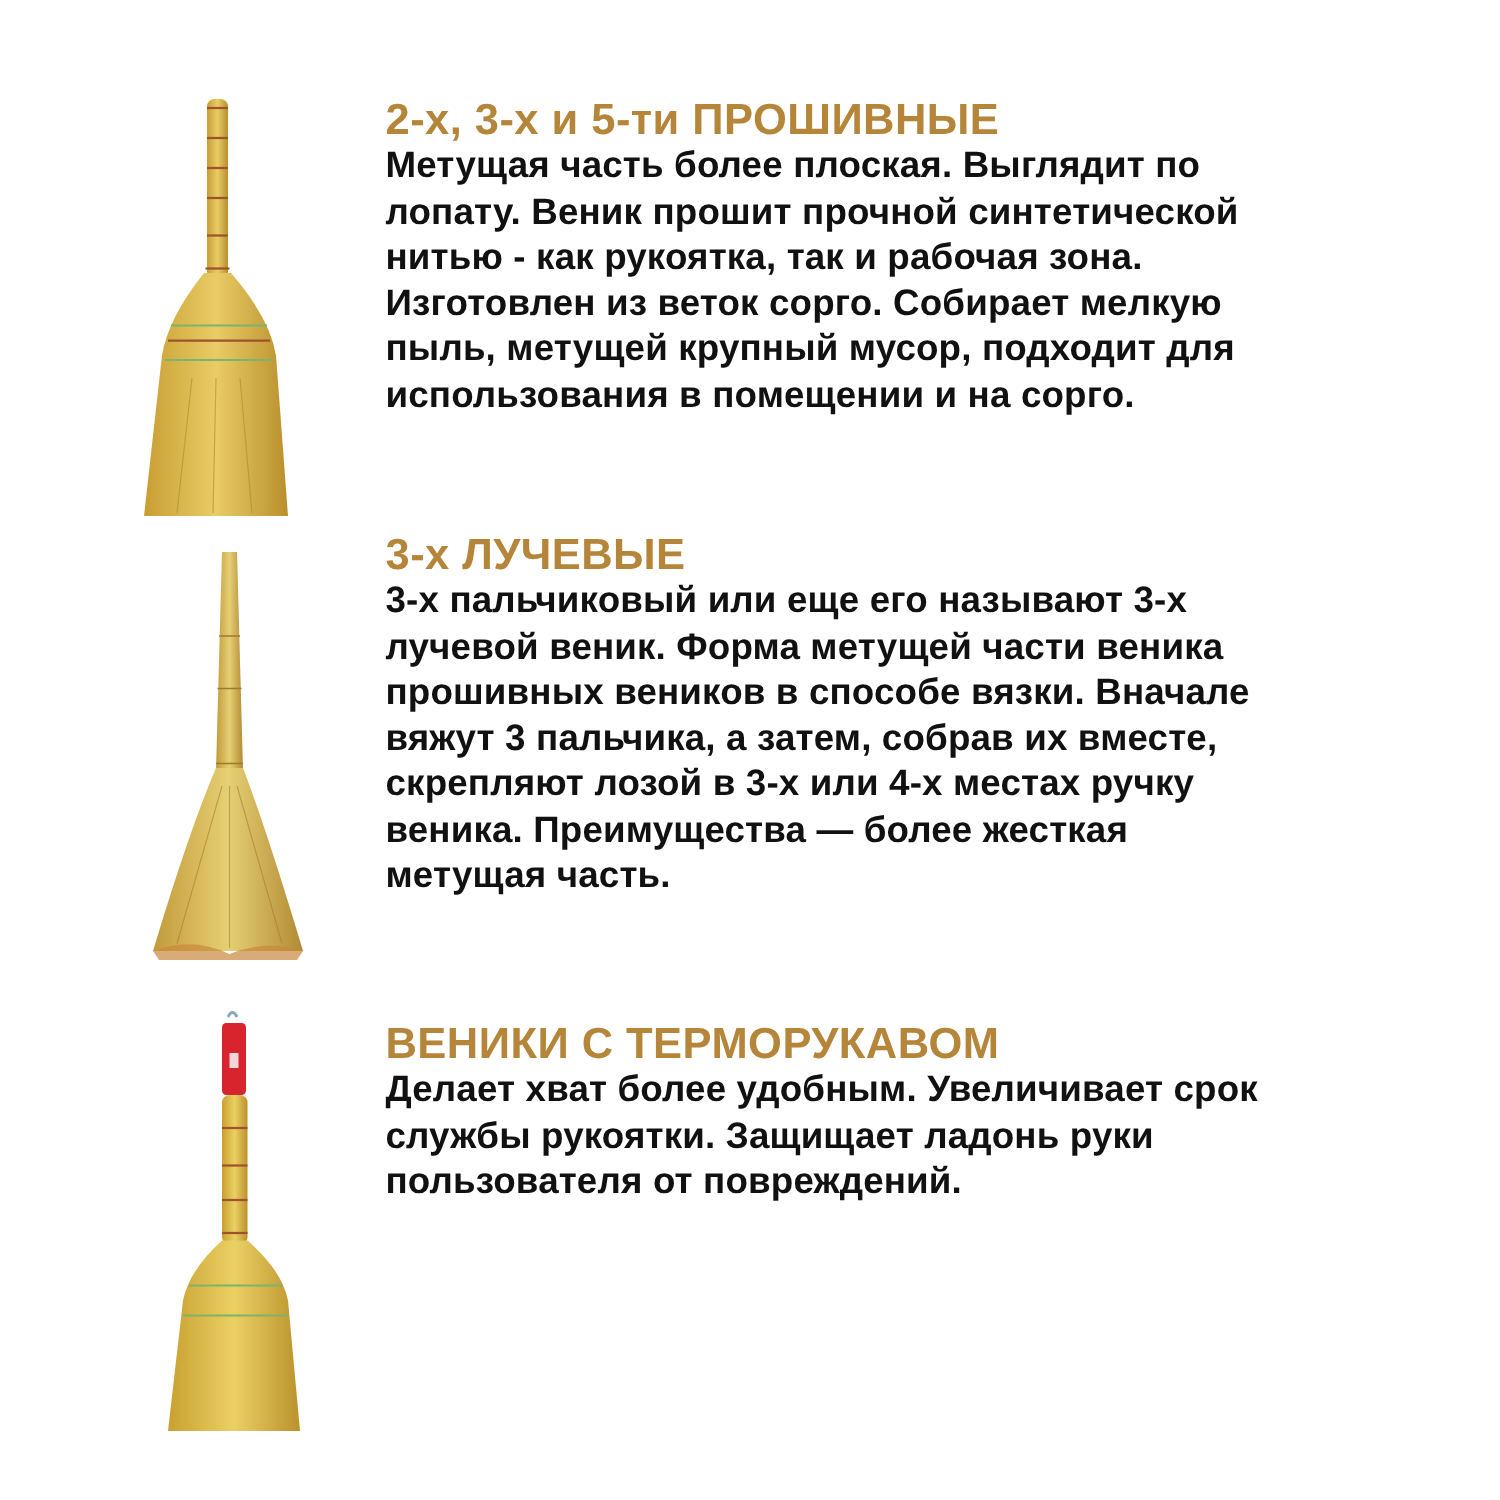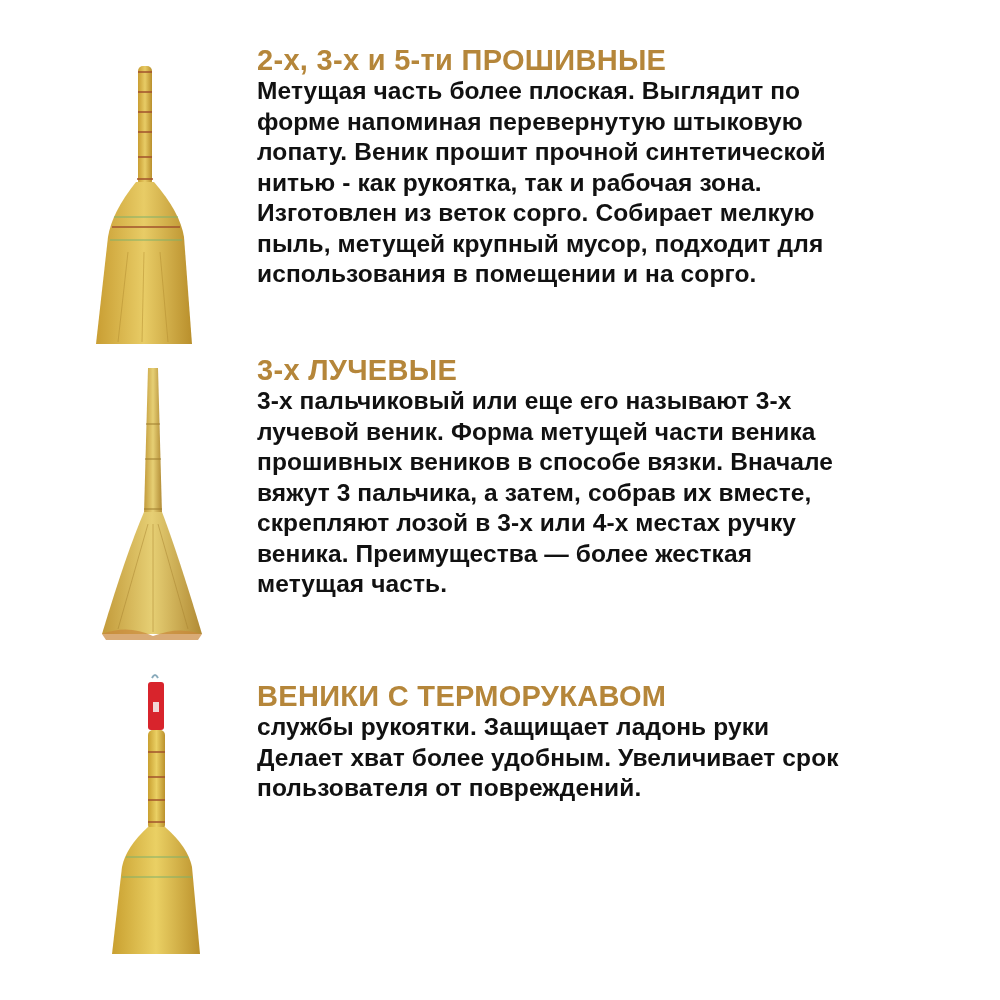--- a/index.html
+++ b/index.html
@@ -84,25 +84,24 @@
       <line x1="40" y1="105" x2="57" y2="105"></line>
     <line x1="40" y1="128" x2="57" y2="128"></line>
       <line x1="40" y1="150" x2="57" y2="150"></line>
   </g>
   <g stroke="#7fb26a" stroke-width="1.2">
     <line x1="18" y1="185" x2="80" y2="185"></line>
       <line x1="14" y1="205" x2="84" y2="205"></line>
   </g>
 </svg>
 
-<div class="section" style="top:44px">
+<div class="section" style="top:64px">
   <div class="heading">2-х, 3-х и 5-ти ПРОШИВНЫЕ</div>
   <div class="body">
     <span class="ln">Метущая часть более плоская. Выглядит по</span>
-    <span class="ln">форме напоминая перевернутую штыковую</span>
     <span class="ln">лопату. Веник прошит прочной синтетической</span>
     <span class="ln">нитью - как рукоятка, так и рабочая зона.</span>
     <span class="ln">Изготовлен из веток сорго. Собирает мелкую</span>
     <span class="ln">пыль, метущей крупный мусор, подходит для</span>
     <span class="ln">использования в помещении и на сорго.</span>
   </div>
 </div>
 
 <div class="section" style="top:354px">
   <div class="heading">3-х ЛУЧЕВЫЕ</div>
@@ -113,17 +112,17 @@
     <span class="ln">вяжут 3 пальчика, а затем, собрав их вместе,</span>
     <span class="ln">скрепляют лозой в 3-х или 4-х местах ручку</span>
     <span class="ln">веника. Преимущества — более жесткая</span>
     <span class="ln">метущая часть.</span>
   </div>
 </div>
 
 <div class="section" style="top:680px">
   <div class="heading">ВЕНИКИ С ТЕРМОРУКАВОМ</div>
   <div class="body">
+    <span class="ln">Делает хват более удобным. Увеличивает срок</span>
     <span class="ln">службы рукоятки. Защищает ладонь руки</span>
-    <span class="ln">Делает хват более удобным. Увеличивает срок</span>
     <span class="ln">пользователя от повреждений.</span>
   </div>
 </div>
 
 </body></html>

